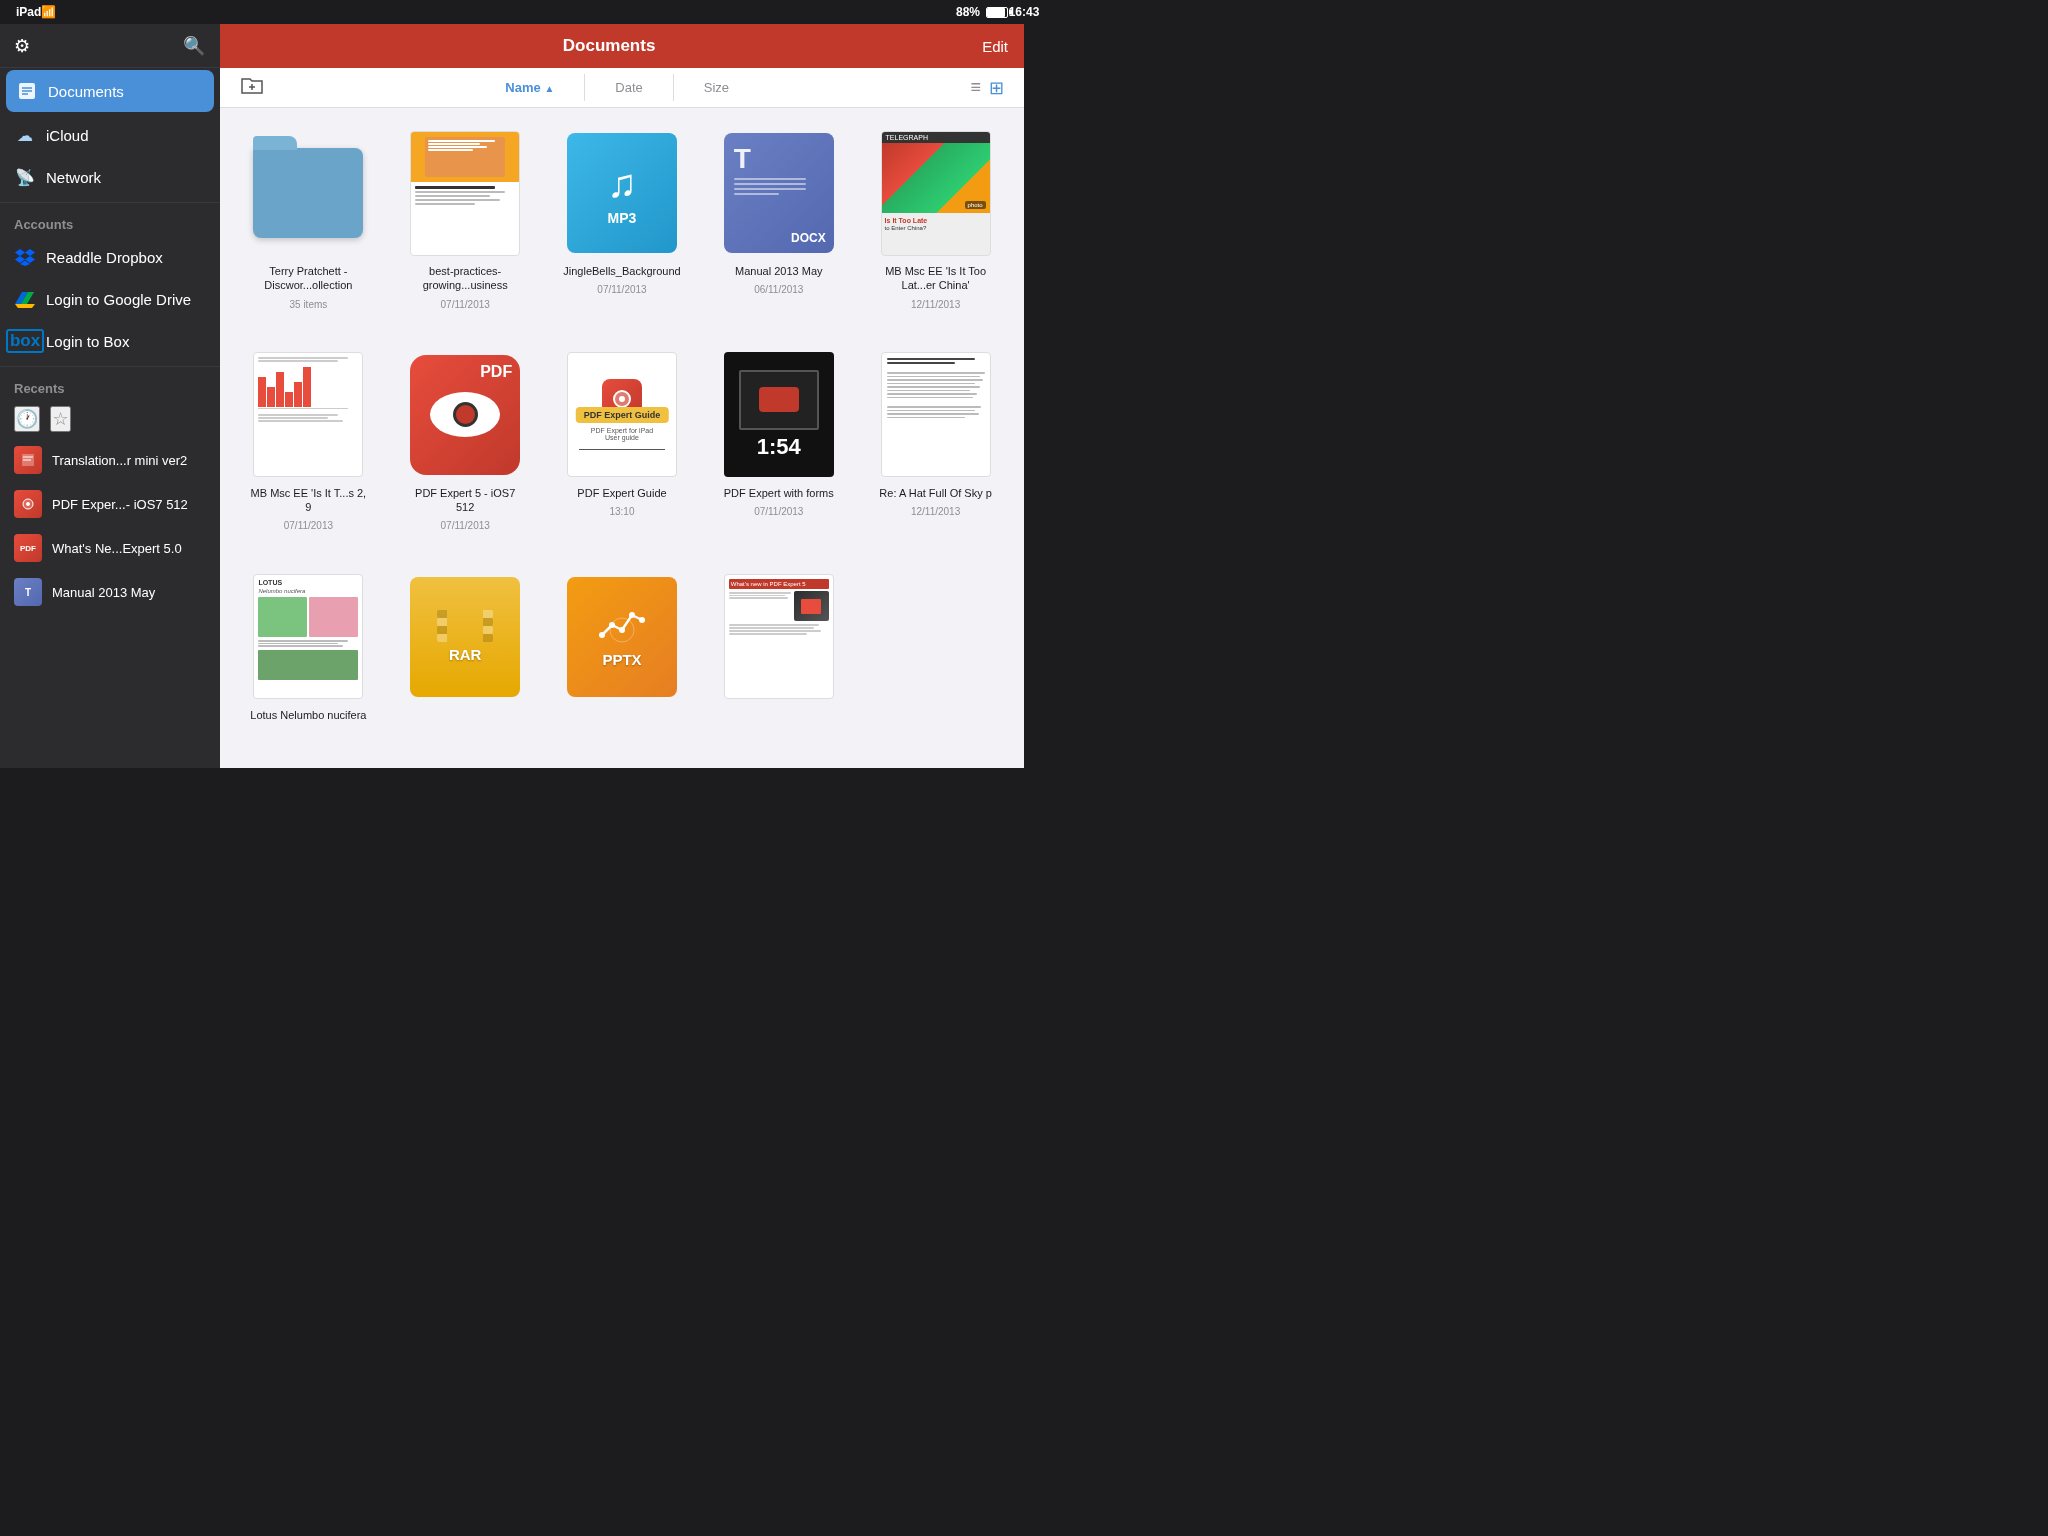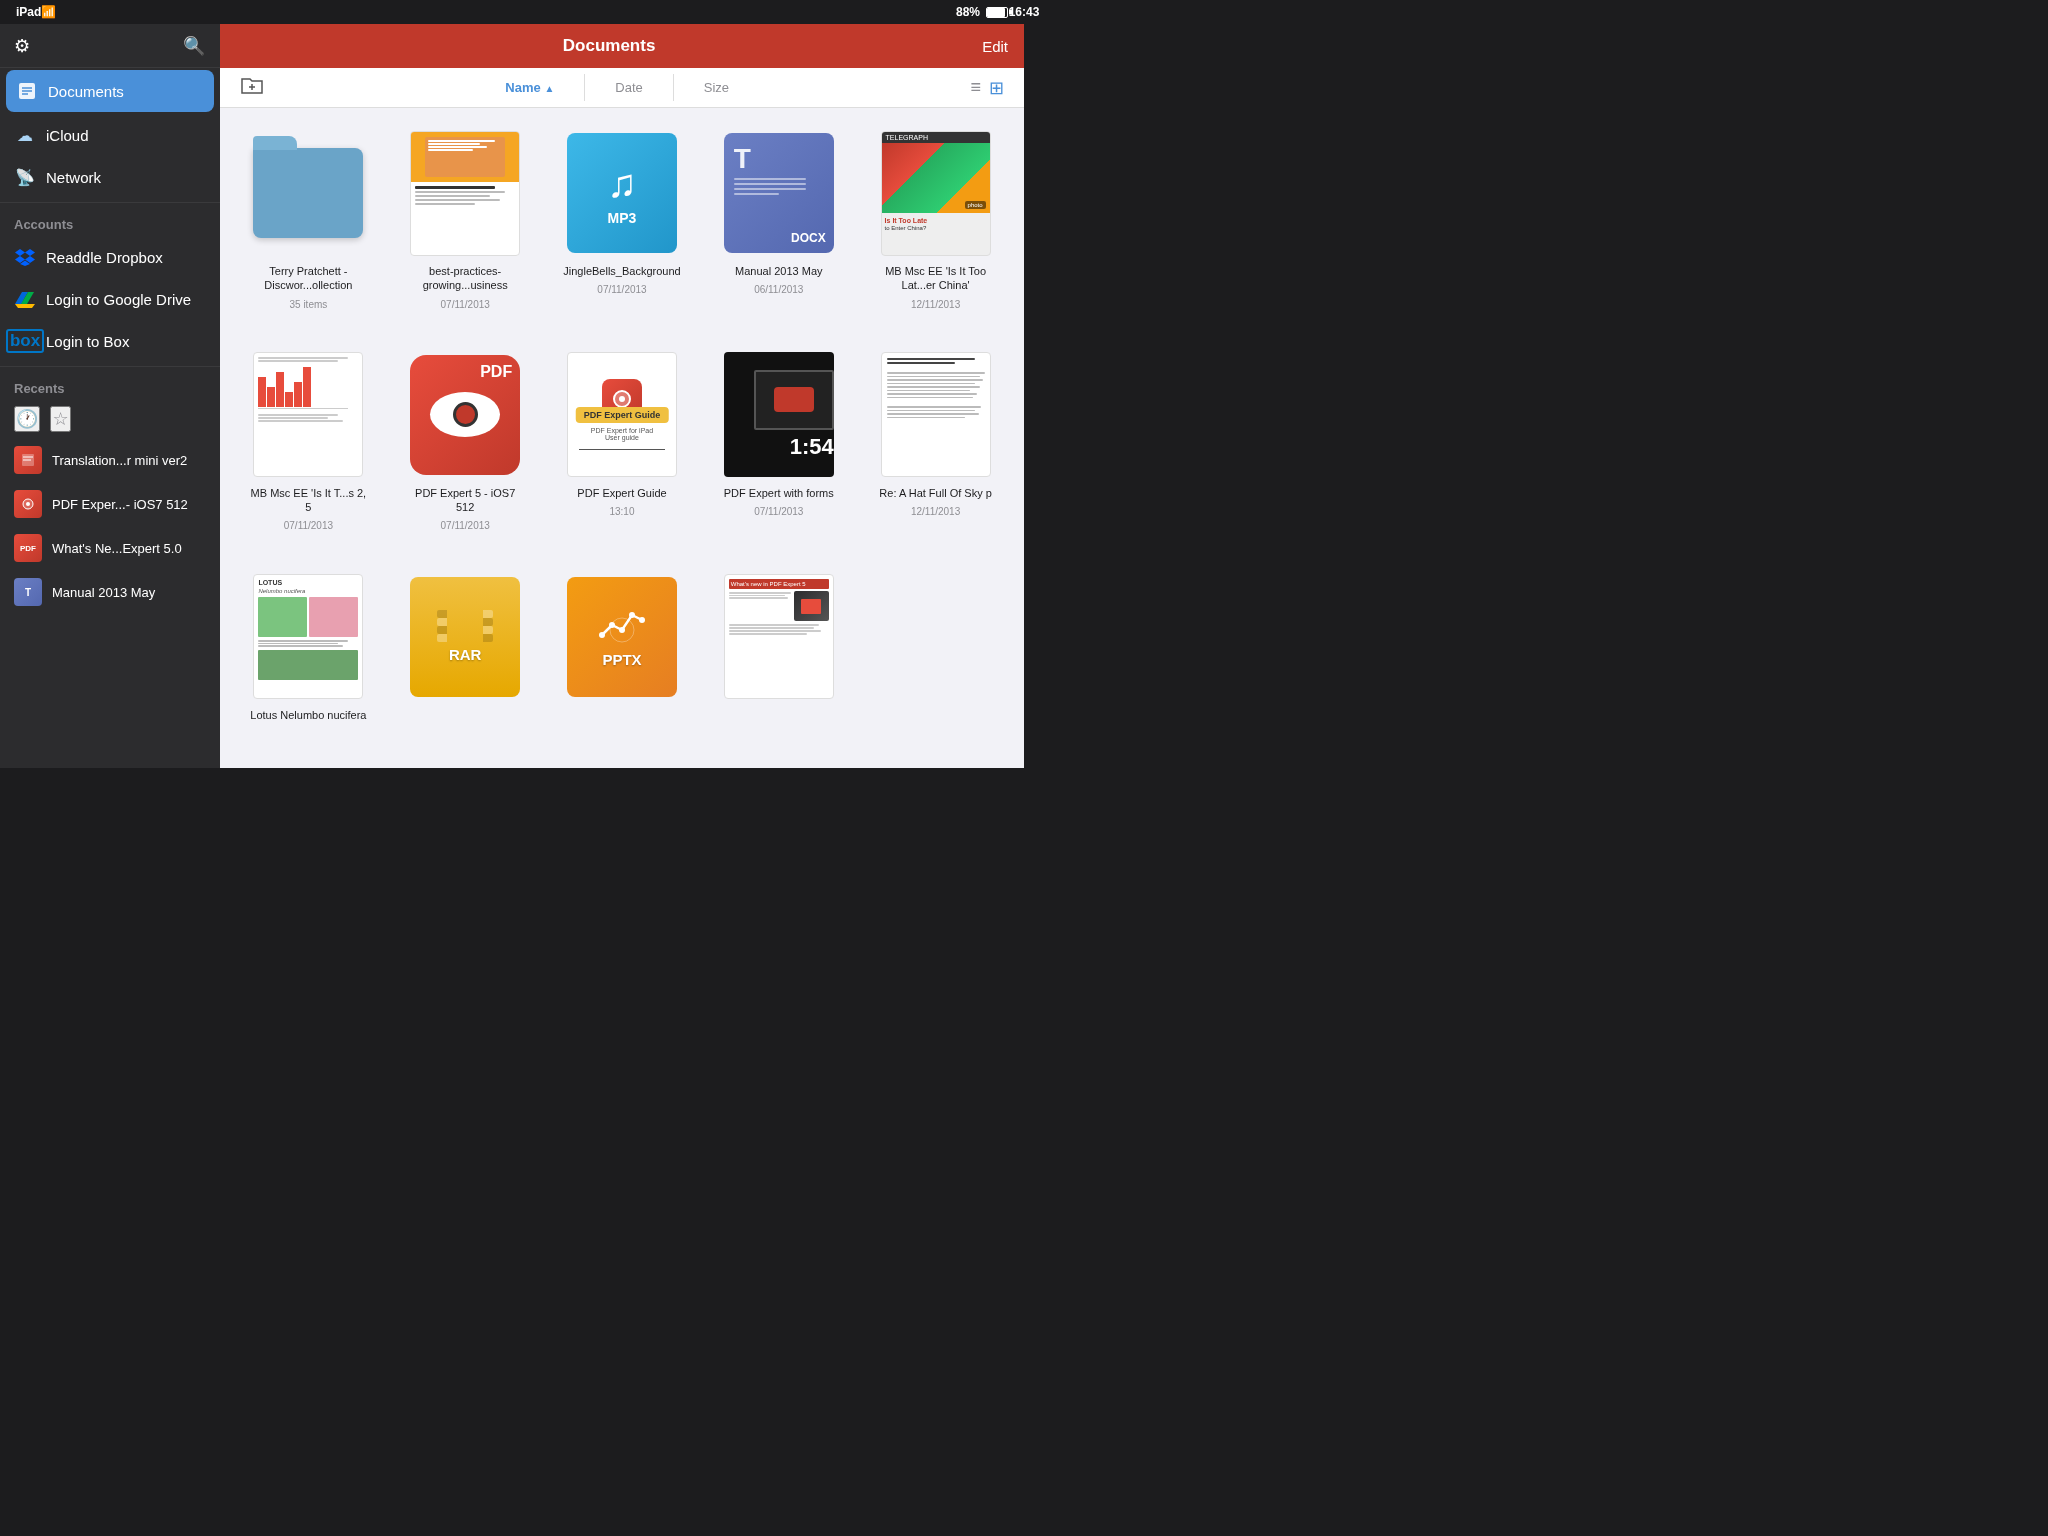--- a/index.html
+++ b/index.html
@@ -618,21 +618,21 @@
                 <div style="background:#e74c3c;width:8px;height:25px;"></div>
                 <div style="background:#e74c3c;width:8px;height:40px;"></div>
               </div>
               <div style="background:#ccc;height:1px;width:90%;"></div>
               <div style="background:#ccc;height:2px;width:80%;margin-top:4px;border-radius:1px;"></div>
               <div style="background:#ccc;height:2px;width:70%;border-radius:1px;"></div>
               <div style="background:#ccc;height:2px;width:85%;border-radius:1px;"></div>
             </div>
           </div>
         </div>
-        <div class="file-name">MB Msc EE 'Is It T...s 2, 5</div>
+        <div class="file-name">MB Msc EE 'Is It T...s 2, 9</div>
         <div class="file-meta">07/11/2013</div>
       </div>
 
       <div class="file-item">
         <div class="file-thumbnail">
           <div class="pdf-expert-icon">
             <div style="position:absolute;top:8px;left:8px;right:8px;color:white;font-size:16px;font-weight:bold;text-align:right;">PDF</div>
             <div class="pdf-expert-eye">
               <div class="pdf-expert-pupil"></div>
             </div>
@@ -656,21 +656,21 @@
           </div>
           <div class="guide-badge" style="position:absolute;top:50%;left:50%;transform:translate(-50%,-50%);white-space:nowrap;z-index:10;">PDF Expert Guide</div>
         </div>
         <div class="file-name">PDF Expert Guide</div>
         <div class="file-meta">13:10</div>
       </div>
 
       <div class="file-item">
         <div class="file-thumbnail">
           <div class="video-thumb">
-            <div style="display:flex;flex-direction:column;align-items:flex-end;gap:4px;width:100%;">
+            <div style="display:flex;flex-direction:column;align-items:center;gap:4px;width:100%;">
               <div style="border:2px solid #555;border-radius:2px;width:80px;height:60px;background:#222;display:flex;align-items:center;justify-content:center;">
                 <div style="background:#c0392b;border-radius:4px;width:40px;height:25px;display:flex;align-items:center;justify-content:center;font-size:9px;">
                 </div>
               </div>
               <span style="font-size:22px;font-weight:bold;color:white;">1:54</span>
             </div>
           </div>
         </div>
         <div class="file-name">PDF Expert with forms</div>
         <div class="file-meta">07/11/2013</div>

